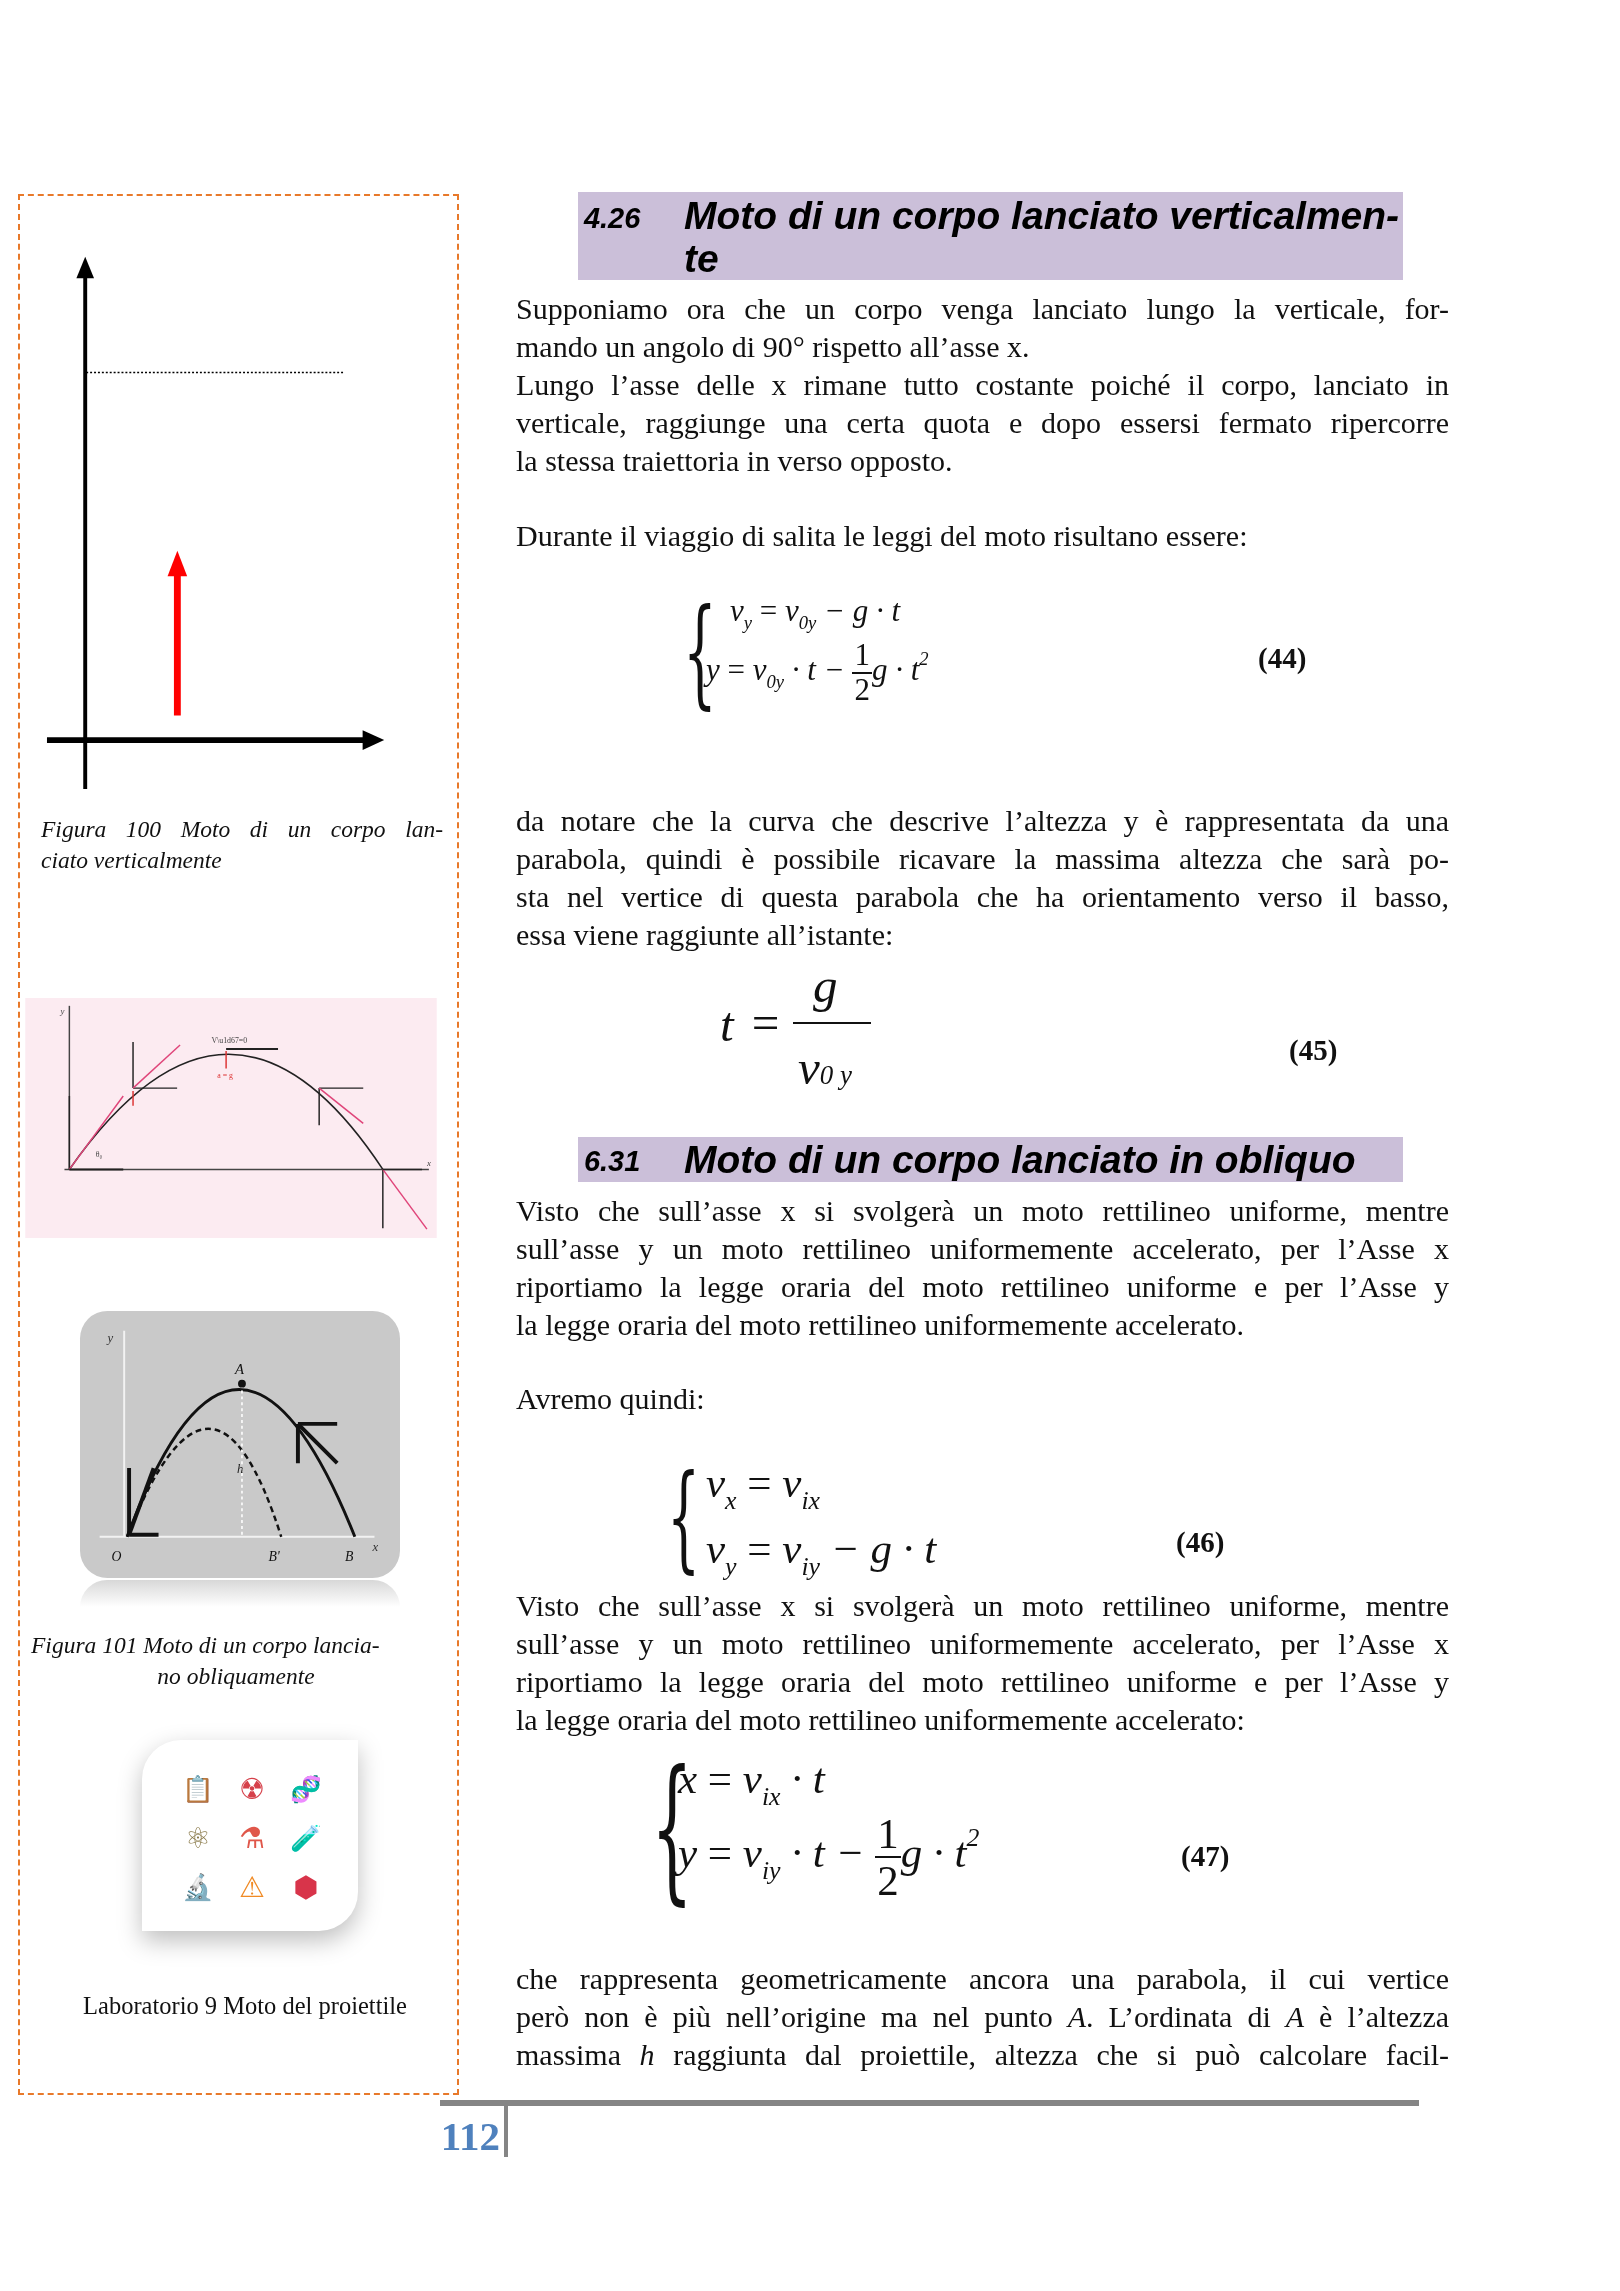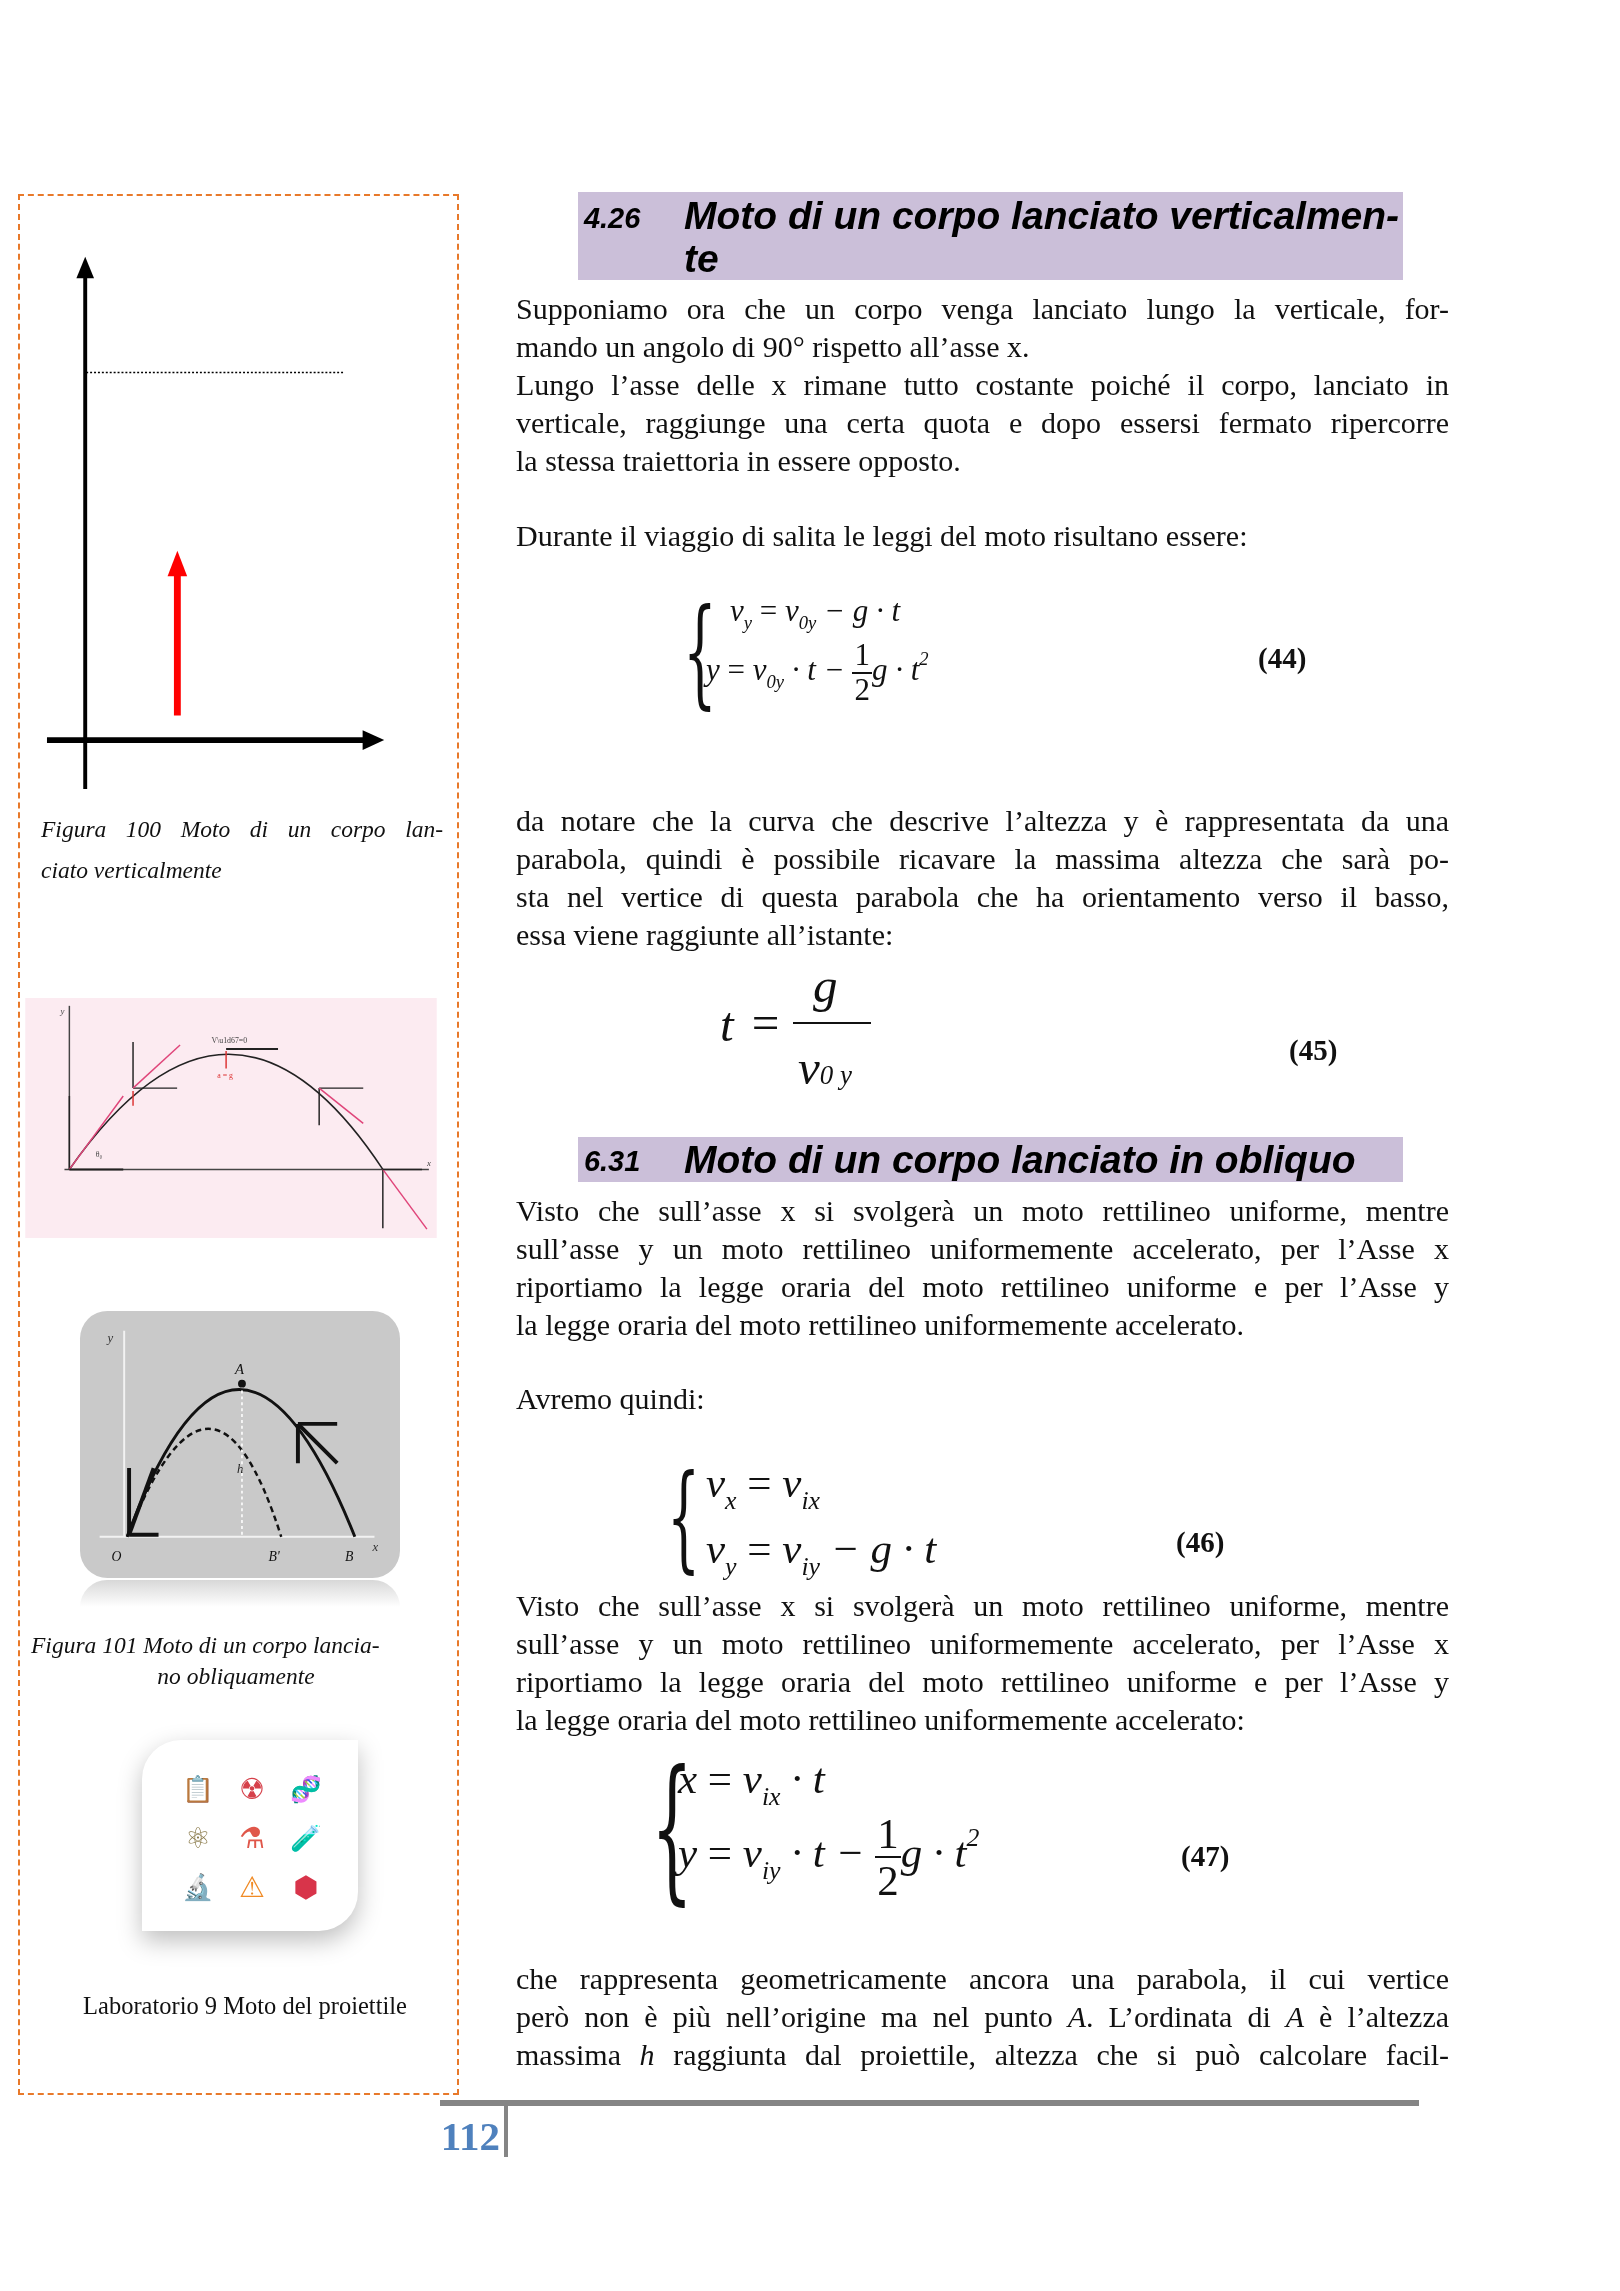--- a/index.html
+++ b/index.html
@@ -43,21 +43,21 @@
   <polygon points="47,12 38,34 56,34" fill="#000"></polygon>
   <line x1="8" y1="505" x2="340" y2="505" stroke="#000" stroke-width="6"></line>
   <polygon points="352,505 330,495 330,515" fill="#000"></polygon>
   <line x1="48" y1="130" x2="312" y2="130" stroke="#000" stroke-width="1.5" stroke-dasharray="2,2"></line>
   <line x1="141" y1="480" x2="141" y2="335" stroke="#ff0000" stroke-width="7"></line>
   <polygon points="141,312 131,338 151,338" fill="#ff0000"></polygon>
 </svg>
 
 <div class="caption" style="left:41px;top:814px;width:402px;">
   <span style="display:block;text-align:justify;text-align-last:justify;white-space:nowrap;">Figura 100 Moto di un corpo lan-</span>
-  <span style="display:block;margin-top:10px;">ciato verticalmente</span>
+  <span style="display:block;">ciato verticalmente</span>
 </div>
 
 <svg class="abs" style="left:24.5px;top:998px;" width="412" height="240" viewBox="0 0 420 245">
   <rect x="0" y="0" width="420" height="245" fill="#fcebf1"></rect>
   <line x1="45" y1="8" x2="45" y="0" y2="175" stroke="#444" stroke-width="1.5"></line>
   <line x1="40" y1="175" x2="412" y2="175" stroke="#444" stroke-width="1.5"></line>
   <text x="36" y="16" font-size="9" font-style="italic" fill="#444">y</text>
   <text x="410" y="172" font-size="9" font-style="italic" fill="#444">x</text>
   <path d="M45,175 Q210,-60 365,175" stroke="#222" stroke-width="1.6" fill="none"></path>
 
@@ -133,21 +133,21 @@
     <span style="display:block;">Moto di un corpo lanciato verticalmen-</span>
     <span style="display:block;">te</span>
   </span>
 </div>
 
 <div class="para" style="top:290px;">
   <span class="line">Supponiamo ora che un corpo venga lanciato lungo la verticale, for-</span>
   <span class="line last">mando un angolo di 90° rispetto all’asse x.</span>
   <span class="line">Lungo l’asse delle x rimane tutto costante poiché il corpo, lanciato in</span>
   <span class="line">verticale, raggiunge una certa quota e dopo essersi fermato ripercorre</span>
-  <span class="line last">la stessa traiettoria in essere opposto.</span>
+  <span class="line last">la stessa traiettoria in verso opposto.</span>
 </div>
 
 <div class="para" style="top:517px;">
   <span class="line last">Durante il viaggio di salita le leggi del moto risultano essere:</span>
 </div>
 
 <div class="brace abs" style="left:683px;top:584px;font-size:118px;line-height:137px;transform:scaleX(0.45);transform-origin:left;">{</div>
 <div class="math" style="left:730px;top:593px;font-size:31px;">
   <span>v</span><span class="sub">y</span><span class="up"> = </span><span>v</span><span class="sub">0y</span><span> − g · t</span>
 </div>

